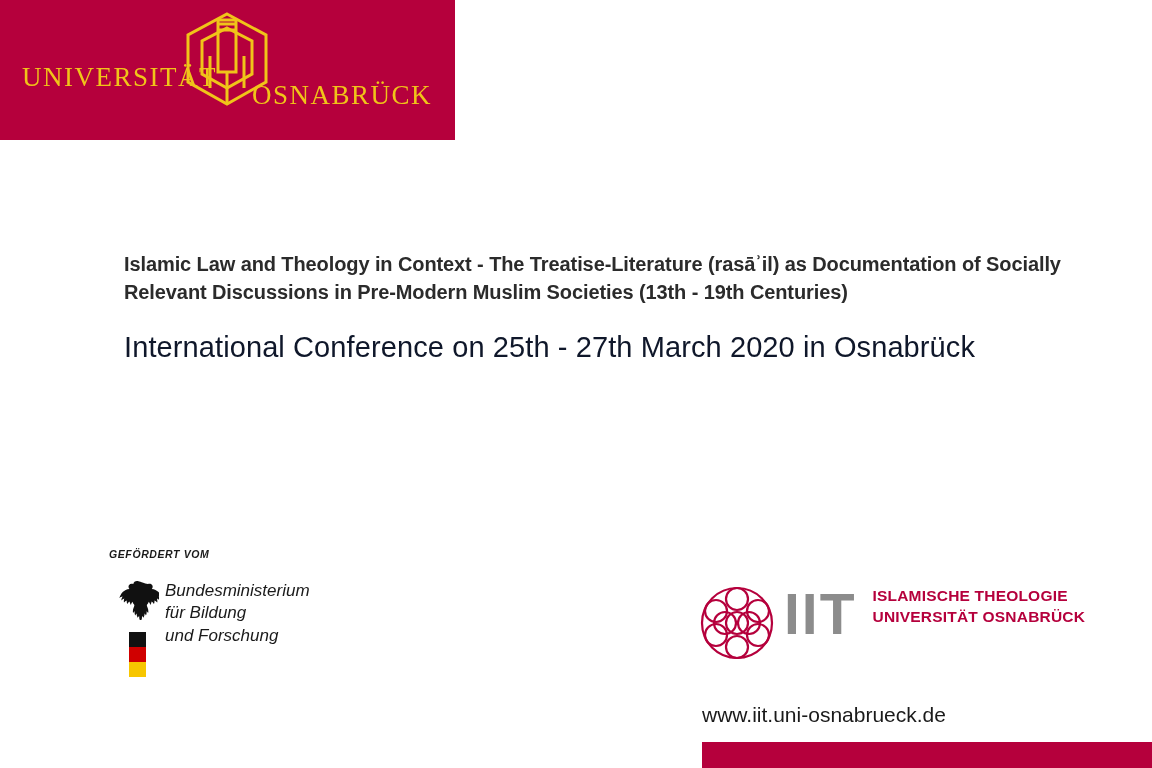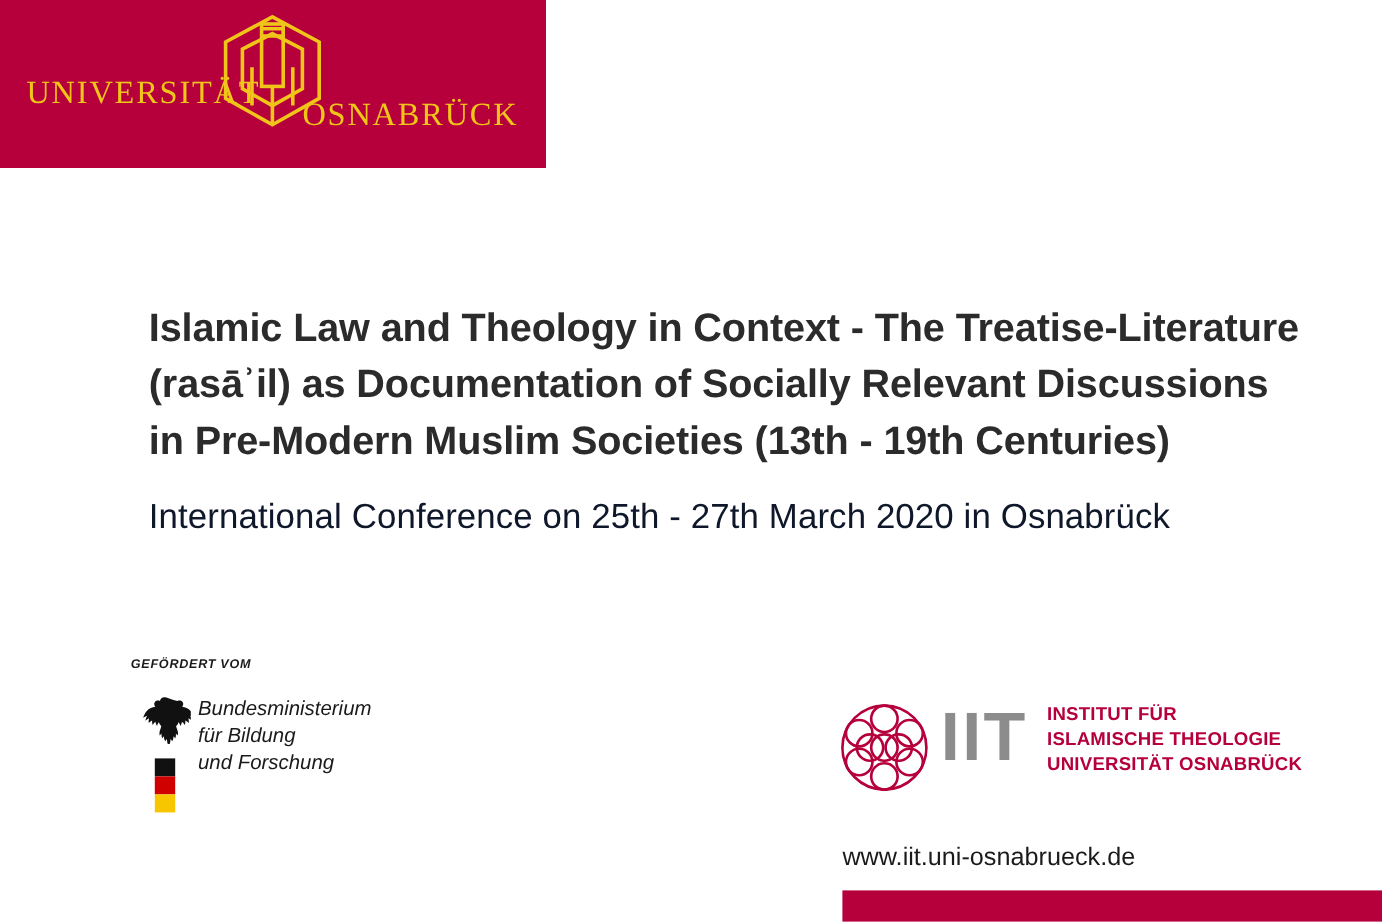--- a/index.html
+++ b/index.html
@@ -63,21 +63,21 @@
   }
 
   
   .title-block {
     position: absolute;
     left: 124px;
     top: 250px;
     width: 960px;
   }
   .conf-title {
-    font-size: 33px;
+    font-size: 20px;
     font-weight: bold;
     color: #2b2b2b;
     line-height: 1.42;
     letter-spacing: -0.1px;
     margin: 0;
   }
   .conf-subtitle {
     margin: 24px 0 0 0;
     font-size: 29px;
     color: #0f172a;
@@ -236,21 +236,20 @@
       <circle cx="16" cy="25" r="11"></circle>
       <circle cx="58" cy="25" r="11"></circle>
       <circle cx="16" cy="49" r="11"></circle>
       <circle cx="58" cy="49" r="11"></circle>
       <circle cx="25" cy="37" r="11"></circle>
       <circle cx="49" cy="37" r="11"></circle>
     </g>
   </svg>
   <div class="iit-letters">IIT</div>
   <div class="iit-name">
-    <div>INSTITUT FÜR</div>
     <div>ISLAMISCHE THEOLOGIE</div>
     <div>UNIVERSITÄT OSNABRÜCK</div>
   </div>
 </div>
 
 <div class="iit-url">
   <span>www.</span><b>iit.uni-osnabrueck</b><span>.de</span>
 </div>
 
 <div class="bottom-bar"></div>

